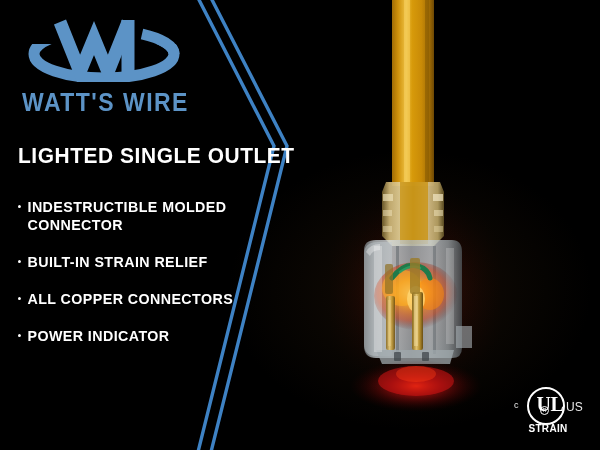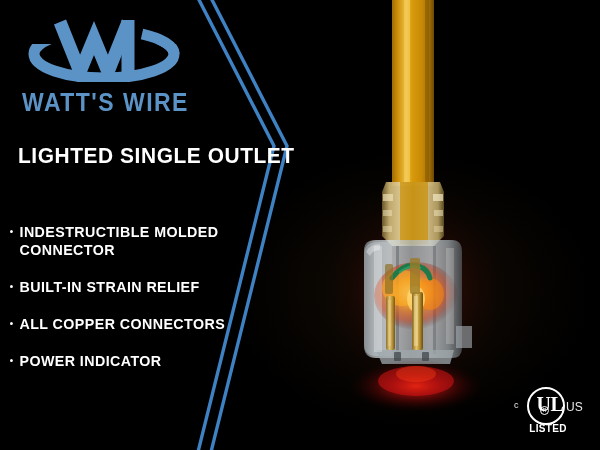--- a/index.html
+++ b/index.html
@@ -44,21 +44,21 @@
   
   .headline{
     position:absolute;left:18px;top:143px;
     color:#FFFFFF;
     font-family:"Liberation Sans Narrow","Liberation Sans",sans-serif;
     font-size:22px;font-weight:700;
     letter-spacing:.6px;
     transform:scaleX(.95);transform-origin:left center;
     white-space:nowrap;
   }
-  .bullets{position:absolute;left:10px;top:198px;width:230px;margin-top:25px;}
+  .bullets{position:absolute;left:18px;top:198px;width:230px;}
   .bullet{
     position:relative;
     margin-bottom:19px;
     color:#FFFFFF;
     font-family:"Liberation Sans Narrow","Liberation Sans",sans-serif;
     font-size:15px;font-weight:700;
     letter-spacing:.45px;
     line-height:18px;
     padding-left:10px;
     transform:scaleX(.95);transform-origin:left center;
@@ -258,16 +258,16 @@
       <ellipse cx="86" cy="378" rx="20" ry="8" fill="#FF3C14" opacity=".4"></ellipse>
     </svg>
   </div>
 
   <div class="ul-mark">
     <div class="ul-c">c</div>
     <div class="ul-circle"></div>
     <div class="ul-letters">UL</div>
     <div class="ul-reg">R</div>
     <div class="ul-us">US</div>
-    <div class="ul-listed">LISTED</div>
+    <div class="ul-listed">STRAIN</div>
   </div>
 
 </div>
 
 </body></html>

